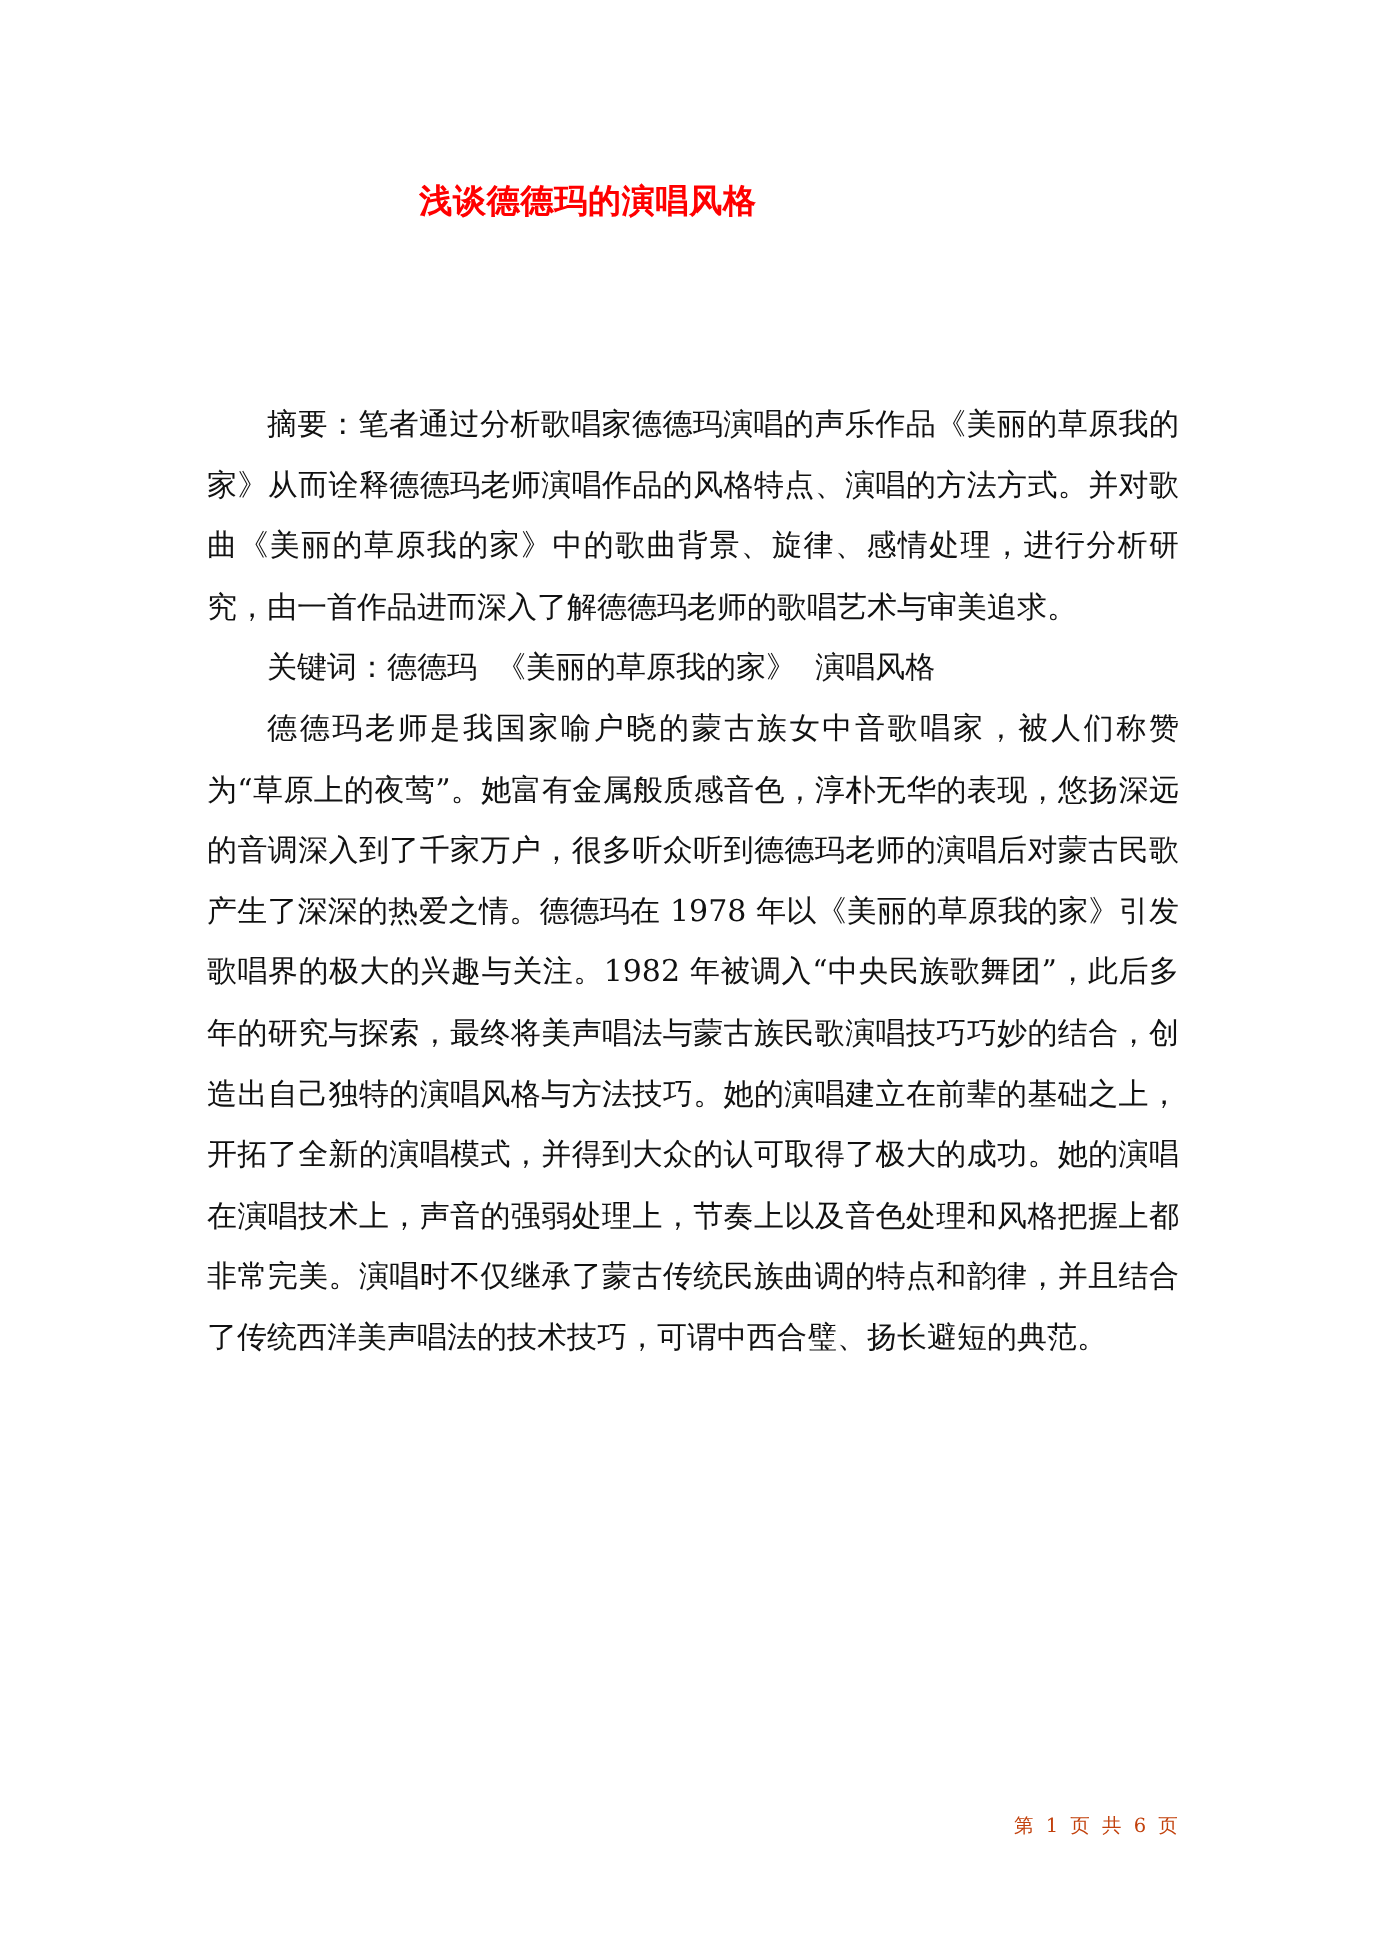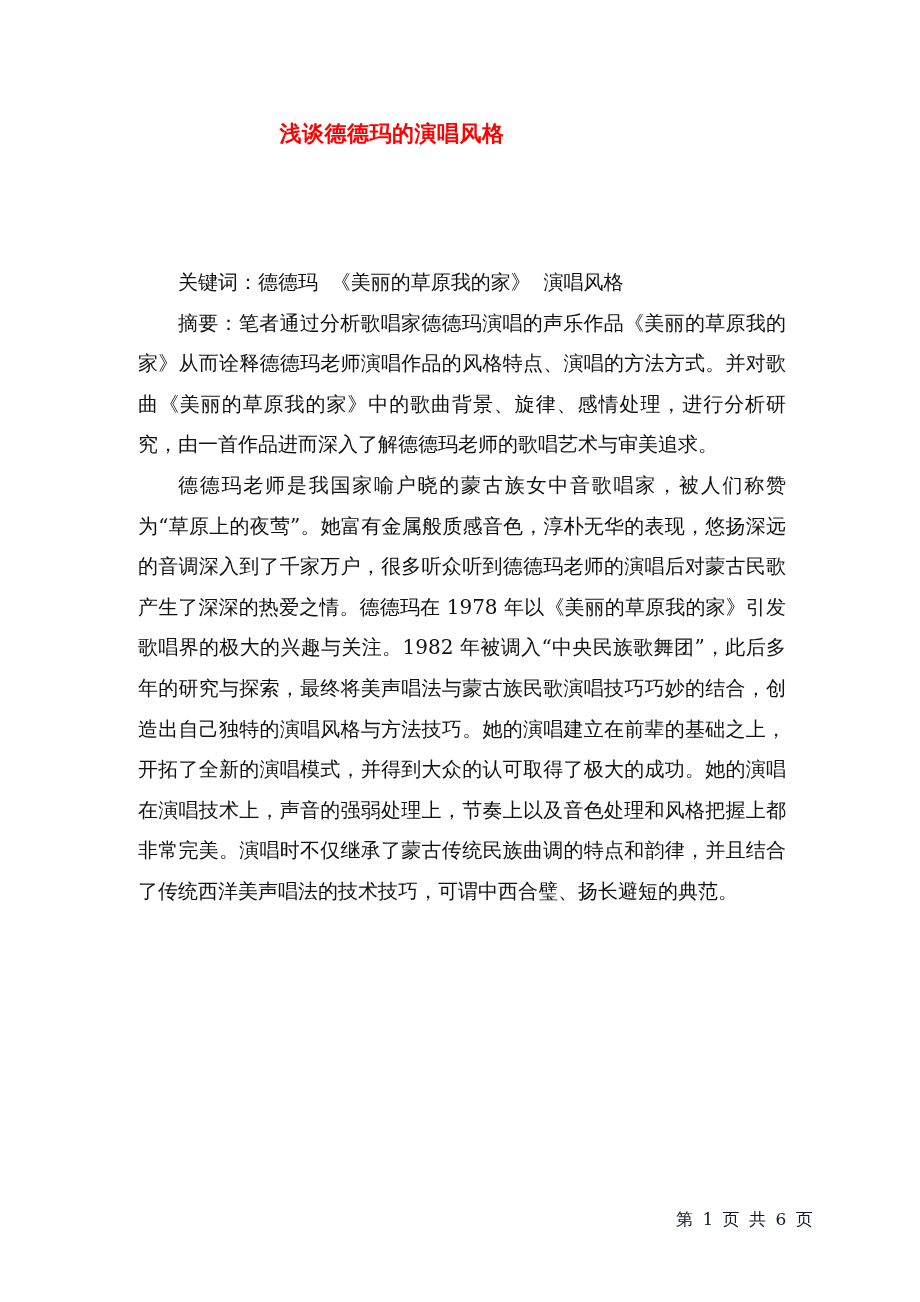--- a/index.html
+++ b/index.html
@@ -44,32 +44,32 @@
     .para {
       margin: 0;
       text-indent: 40px;
       text-align: justify;
       text-align-last: left;
     }
     .footer {
       position: absolute;
       top: 1208px;
       left: 676px;
-      font-size: 17px;
-      color: #0f172a;
+      font-size: 13px;
+      color: #c2410c;
       letter-spacing: 2px;
       font-family: "DejaVu Serif", "Liberation Serif", serif;
     }
   </style>
 </head>
 <body>
 
 <div class="page">
   <div class="title">浅谈德德玛的演唱风格</div>
 
   <div class="body-text">
+    <p class="para">摘要：笔者通过分析歌唱家德德玛演唱的声乐作品《美丽的草原我的家》从而诠释德德玛老师演唱作品的风格特点、演唱的方法方式。并对歌曲《美丽的草原我的家》中的歌曲背景、旋律、感情处理，进行分析研究，由一首作品进而深入了解德德玛老师的歌唱艺术与审美追求。</p>
     <p class="para" style="white-space: pre;">关键词：德德玛  《美丽的草原我的家》  演唱风格</p>
-    <p class="para">摘要：笔者通过分析歌唱家德德玛演唱的声乐作品《美丽的草原我的家》从而诠释德德玛老师演唱作品的风格特点、演唱的方法方式。并对歌曲《美丽的草原我的家》中的歌曲背景、旋律、感情处理，进行分析研究，由一首作品进而深入了解德德玛老师的歌唱艺术与审美追求。</p>
     <p class="para">德德玛老师是我国家喻户晓的蒙古族女中音歌唱家，被人们称赞为“草原上的夜莺”。她富有金属般质感音色，淳朴无华的表现，悠扬深远的音调深入到了千家万户，很多听众听到德德玛老师的演唱后对蒙古民歌产生了深深的热爱之情。德德玛在 1978 年以《美丽的草原我的家》引发歌唱界的极大的兴趣与关注。1982 年被调入“中央民族歌舞团”，此后多年的研究与探索，最终将美声唱法与蒙古族民歌演唱技巧巧妙的结合，创造出自己独特的演唱风格与方法技巧。她的演唱建立在前辈的基础之上，开拓了全新的演唱模式，并得到大众的认可取得了极大的成功。她的演唱在演唱技术上，声音的强弱处理上，节奏上以及音色处理和风格把握上都非常完美。演唱时不仅继承了蒙古传统民族曲调的特点和韵律，并且结合了传统西洋美声唱法的技术技巧，可谓中西合璧、扬长避短的典范。</p>
   </div>
 
   <div class="footer">第 1 页 共 6 页</div>
 </div>
 
 </body></html>

